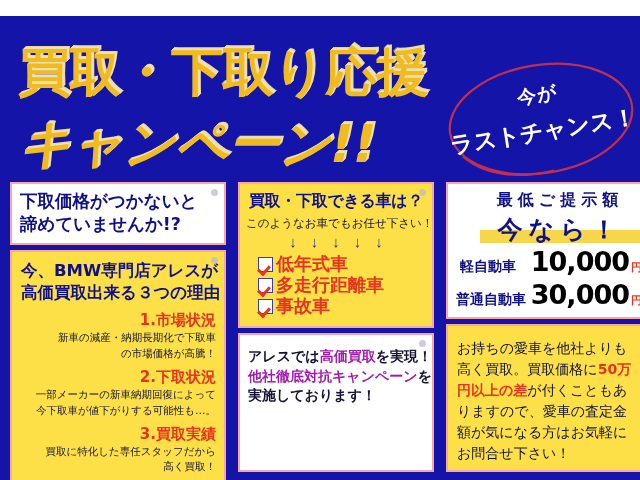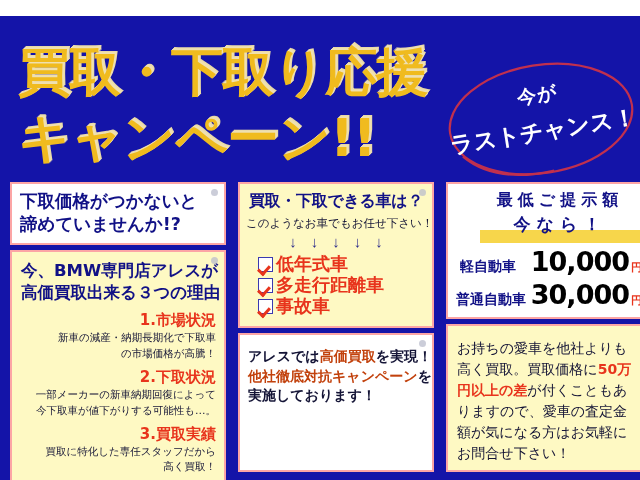--- a/index.html
+++ b/index.html
@@ -28,21 +28,21 @@
     font-weight:bold;
     color:#f0bb1e;
     text-shadow:
        2px -2px 0 #efe0b0,
        3px -3px 0 #e8d9a8,
        1px -1px 0 #f5e8c0;
     white-space:nowrap;
     letter-spacing:-1px;
   }
   #headline1{left:18px;top:22px;font-size:52px;}
-  #headline2{left:18px;top:88px;font-size:52px;}
+  #headline2{left:18px;top:94px;font-size:52px;font-style:italic;}
 
   #badge{
     position:absolute;left:446px;top:44px;width:190px;height:118px;
     transform:rotate(-9deg);
   }
   #badge-ellipse{
     position:absolute;left:0;top:0;width:100%;height:100%;
   }
   .badge-line{
     position:absolute;width:100%;text-align:center;
@@ -62,21 +62,21 @@
   #col-left{width:216px;padding:6px 6px 10px 10px;}
   #col-mid{width:196px;padding:6px 6px 10px 6px;}
   #col-right{width:228px;padding:6px 10px 10px 6px;}
 
   .card{
     background:#ffffff;
     border:2px solid #fca5a5;
     box-sizing:border-box;
     position:relative;
   }
-  .card.lav{background:#fef9c3;}
+  .card.lav{background:#fde047;}
   .gap{height:5px;flex:0 0 5px;}
 
   .dot{
     position:absolute;right:6px;top:5px;
     width:7px;height:7px;border-radius:50%;
     background:#b9bccc;opacity:.75;
   }
 
   
   #left-q{padding:6px 7px 7px 8px;}
@@ -133,37 +133,37 @@
     color:#e8341c;font-weight:bold;font-size:18px;line-height:1.05;
     font-family:"DejaVu Sans","Liberation Sans",sans-serif;
     white-space:nowrap;
   }
   #mid-bottom{flex:1;padding:12px 7px 6px 8px;}
   .mid-b-line{
     color:#141436;font-size:14px;line-height:1.42;font-weight:bold;
     font-family:"DejaVu Sans","Liberation Sans",sans-serif;
     white-space:nowrap;
   }
-  .hl-red{color:#c2410c;}
+  .hl-red{color:#a21caf;}
 
   
   #right-price{padding:6px 8px 7px 8px;}
   .price-title{
     color:#111186;font-weight:bold;font-size:16px;text-align:center;
     letter-spacing:5px;
     font-family:"DejaVu Sans","Liberation Sans",sans-serif;
     white-space:nowrap;
   }
   .price-now-wrap{position:relative;text-align:center;height:31px;margin-top:2px;}
   .price-now-hl{
     position:absolute;left:24px;right:24px;bottom:1px;height:13px;
     background:#f7d64b;
   }
   .price-now{
-    position:relative;color:#111186;font-weight:bold;font-size:17px;
+    position:relative;color:#111186;font-weight:bold;font-size:25px;
     letter-spacing:6px;
     font-family:"DejaVu Sans","Liberation Sans",sans-serif;
     white-space:nowrap;
   }
   .price-row{display:flex;align-items:baseline;margin-top:2px;white-space:nowrap;}
   .price-cat{
     color:#111186;font-weight:bold;font-size:14px;
     font-family:"DejaVu Sans","Liberation Sans",sans-serif;
   }
   .price-cat.w1{width:80px;padding-left:4px;box-sizing:border-box;}

